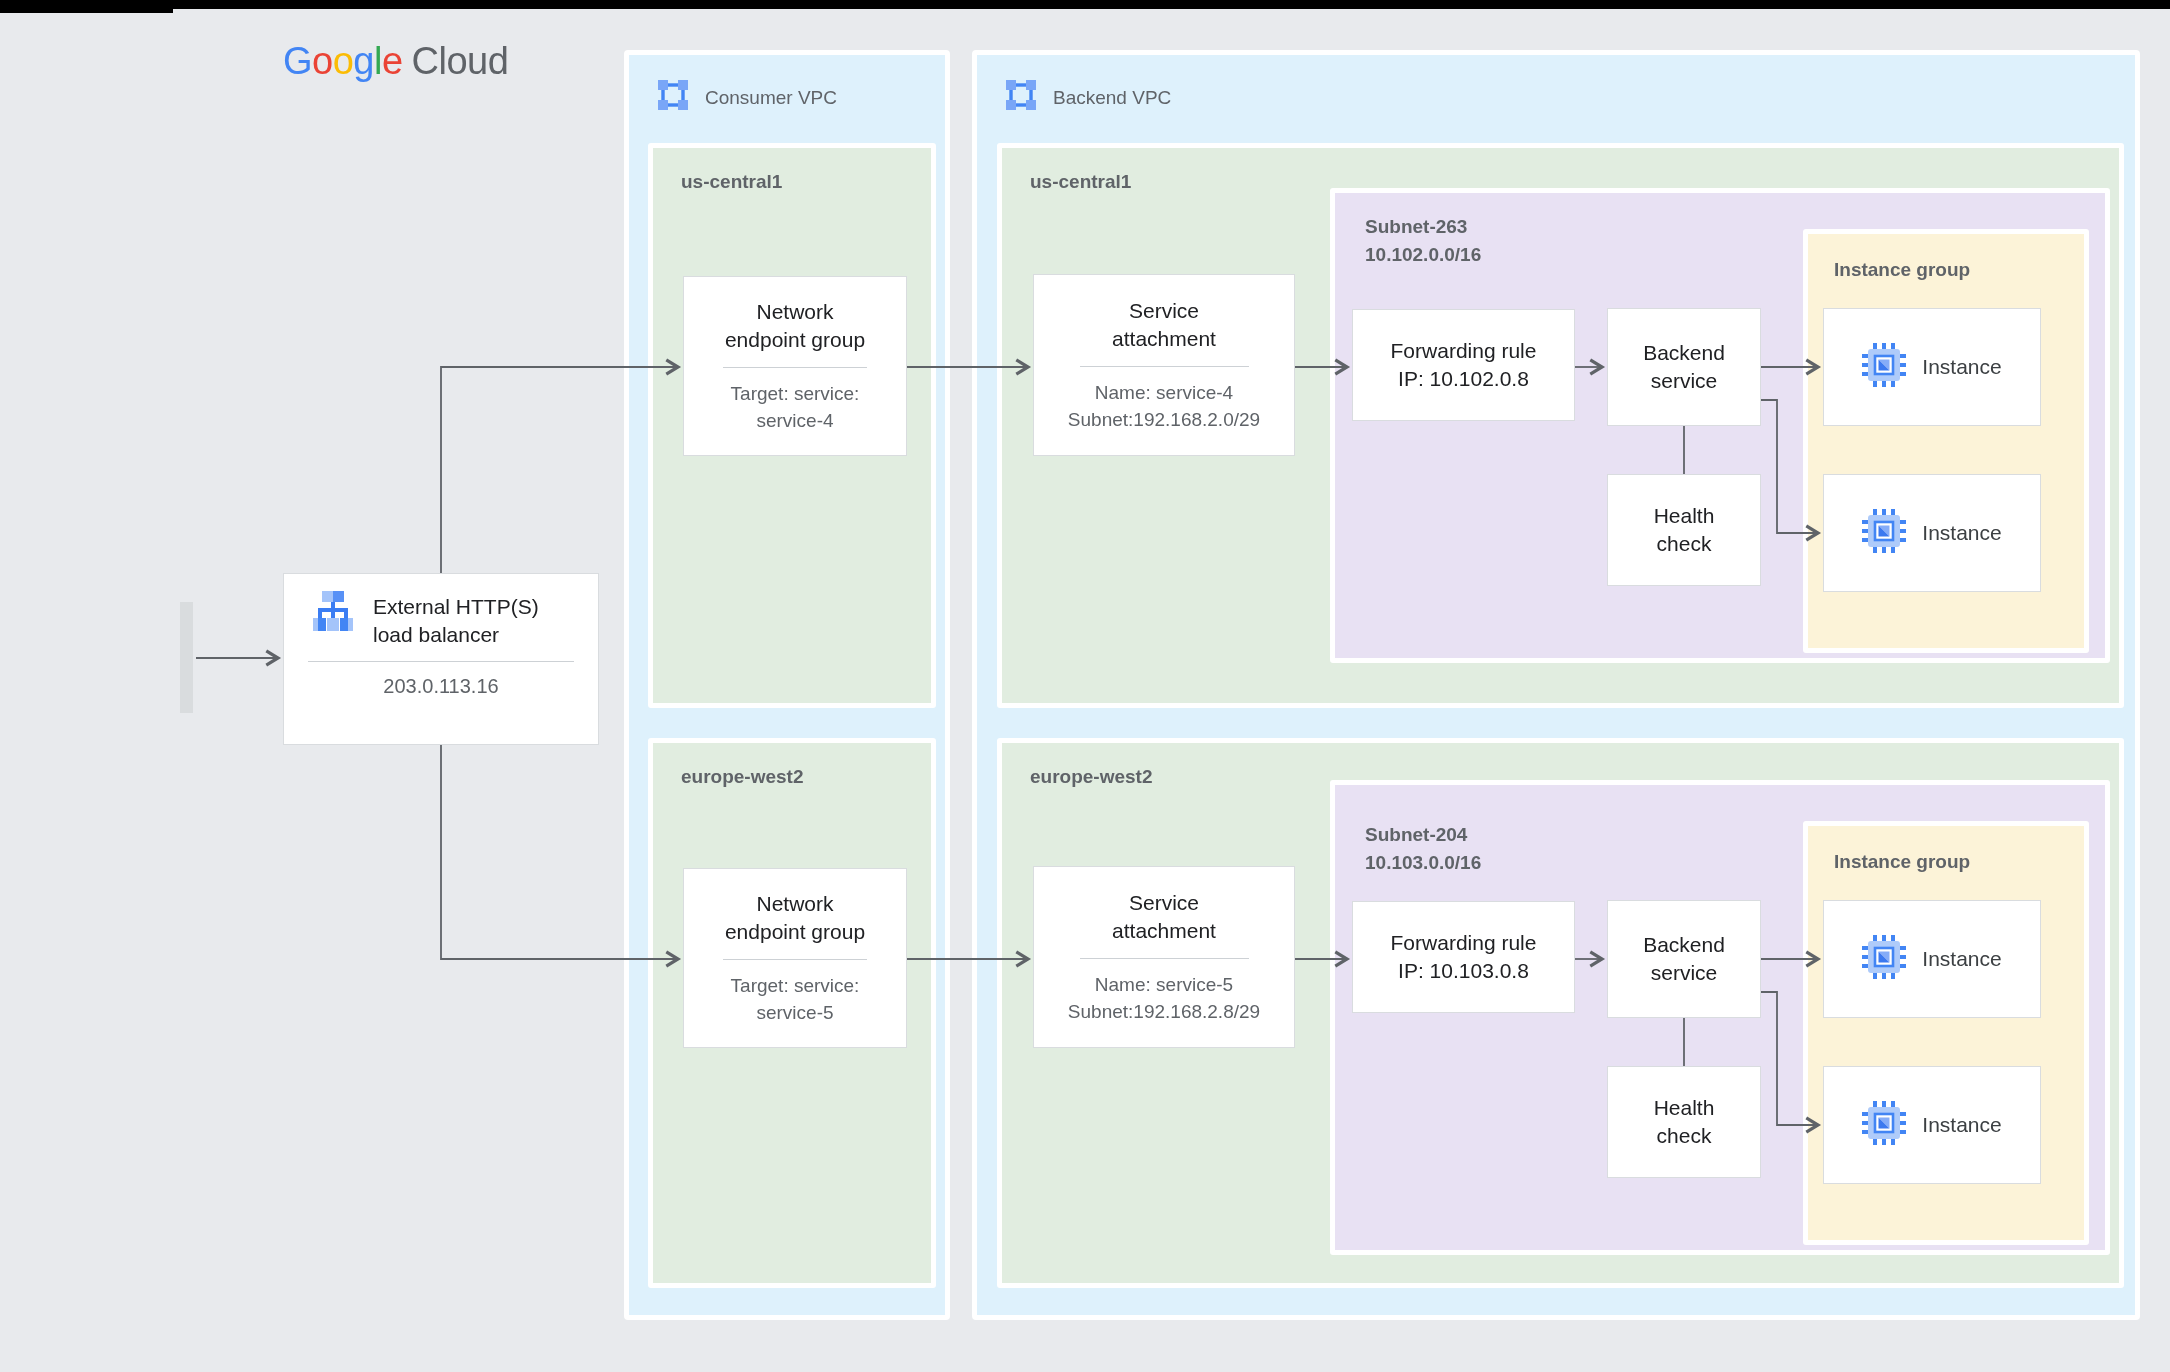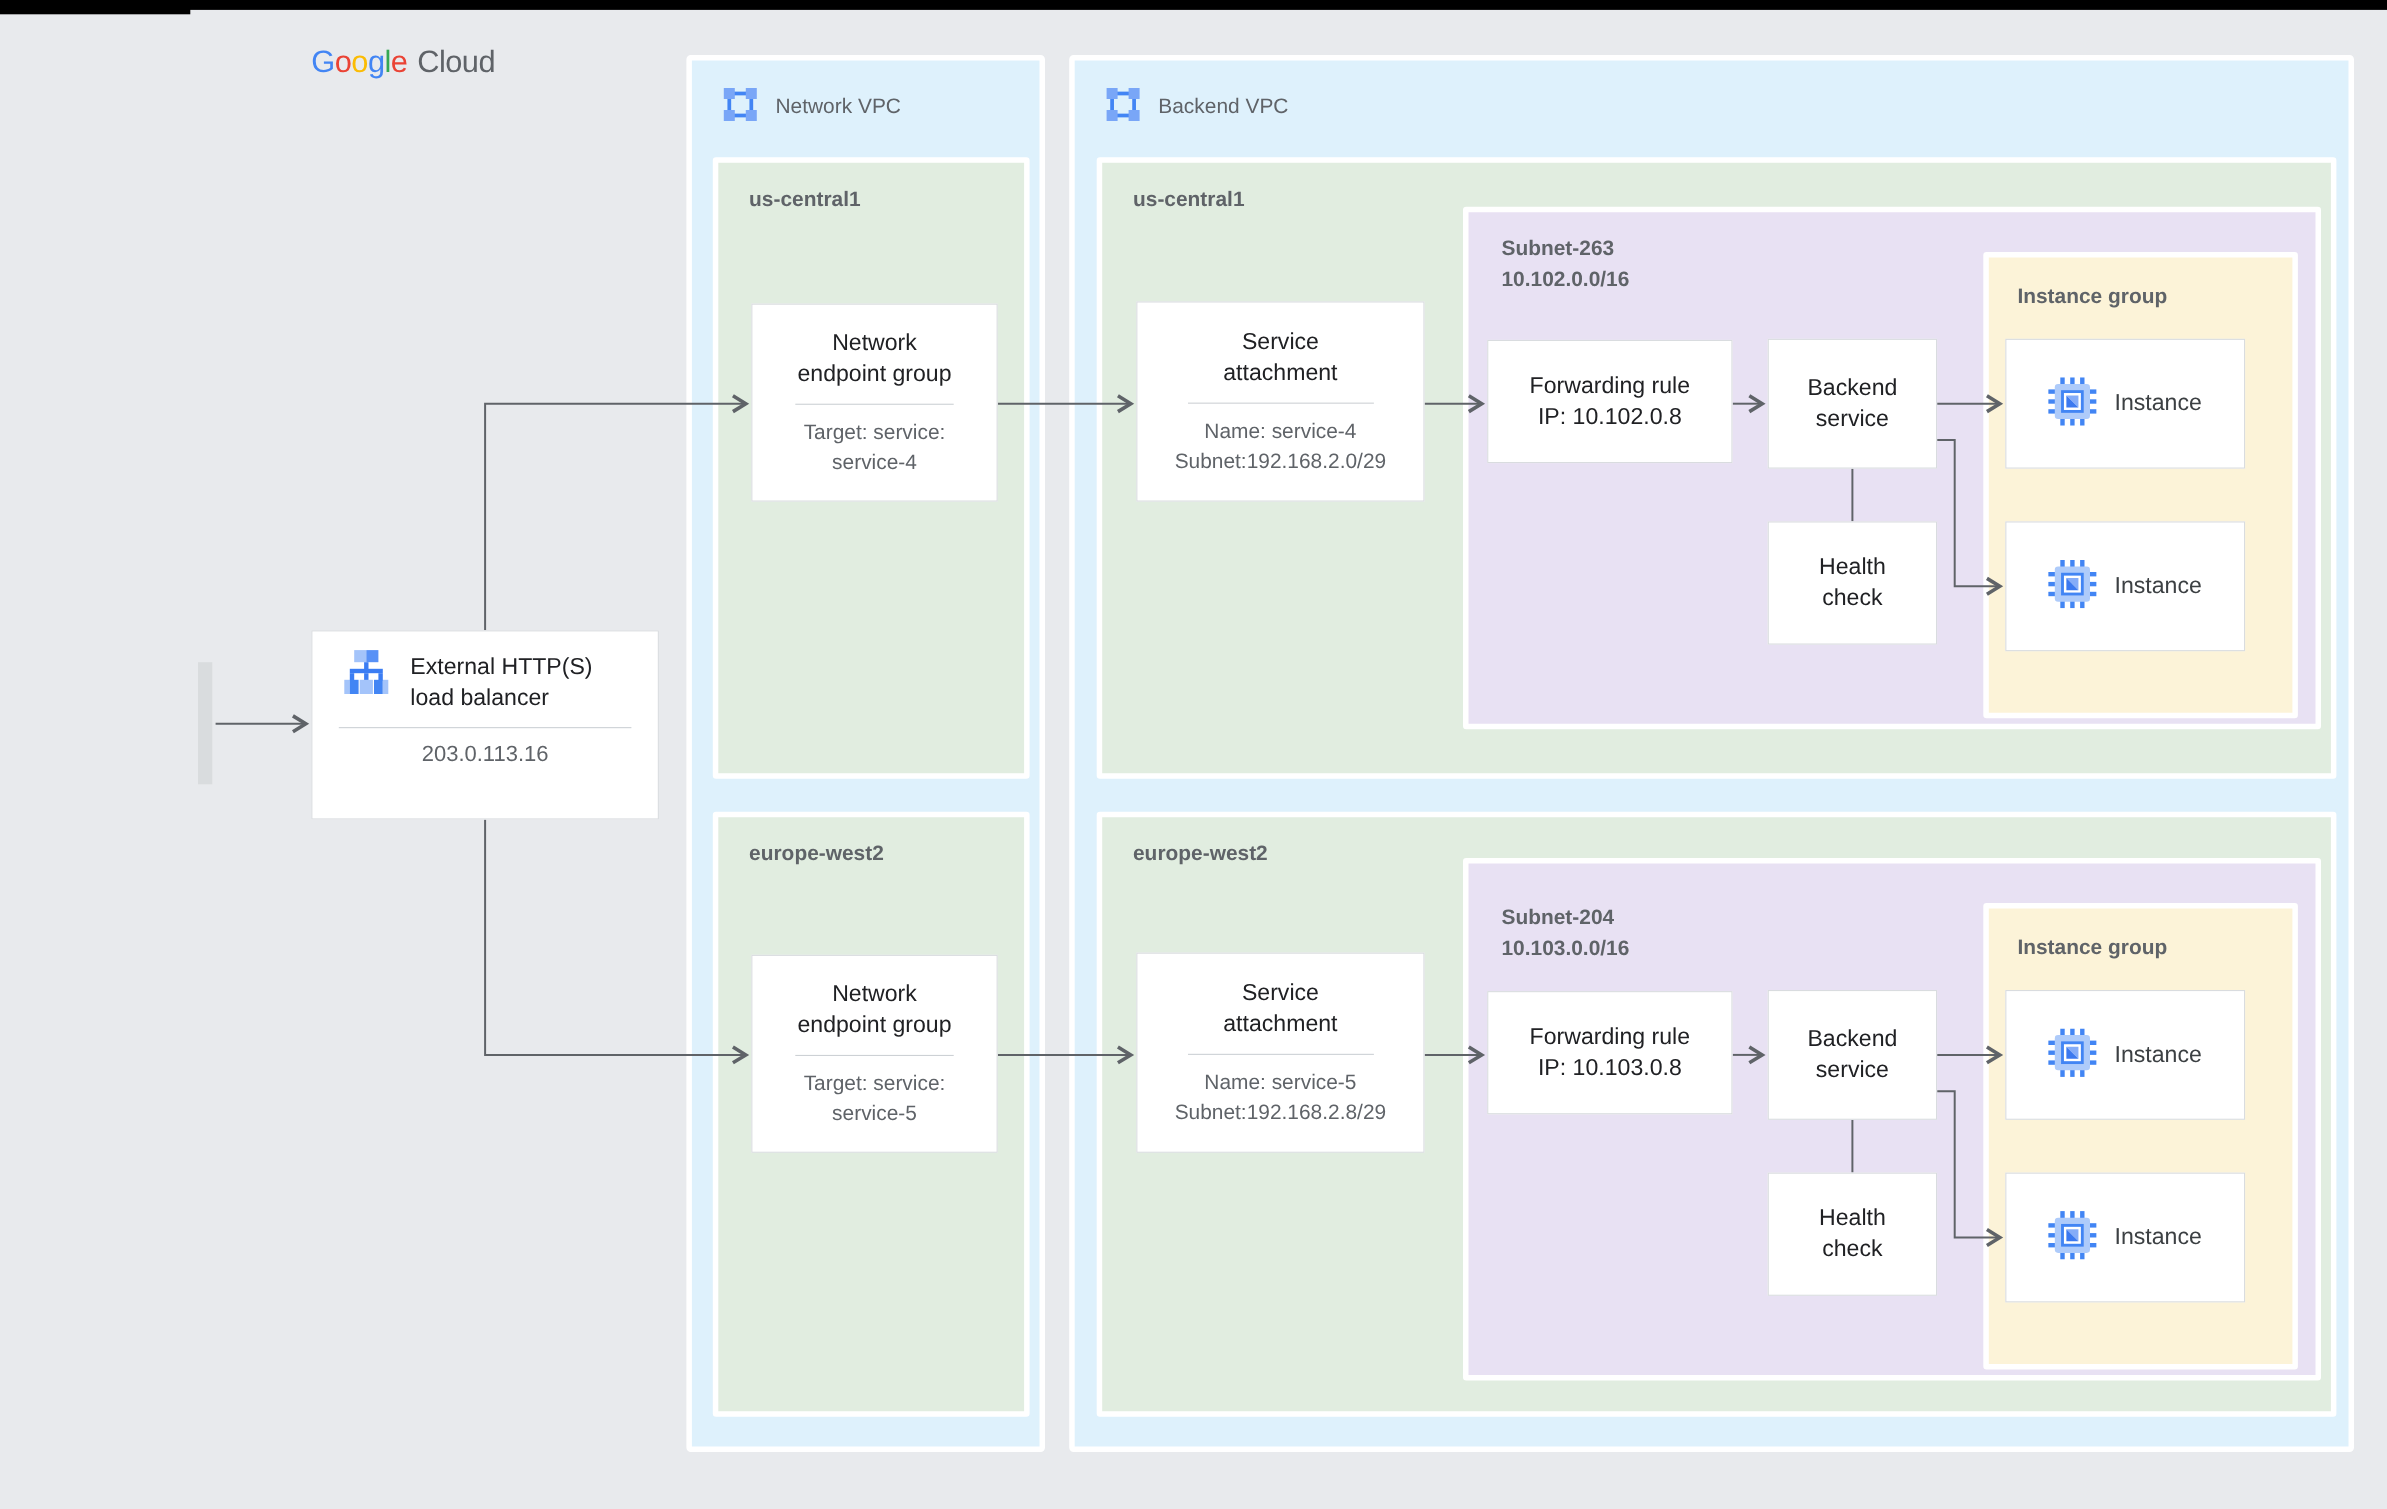--- a/index.html
+++ b/index.html
@@ -6,21 +6,21 @@
   .canvas{
     position:relative;width:2170px;height:1372px;overflow:hidden;
     background:#e8eaed;font-family:"Liberation Sans", sans-serif;
     -webkit-font-smoothing:antialiased;
   }
   .abs{position:absolute;box-sizing:border-box;}
   
   .bar-full{left:0;top:0;width:2170px;height:9px;background:#000;}
   .bar-left{left:0;top:0;width:173px;height:13px;background:#000;}
   
-  .logo{left:283px;top:40px;font-size:28px;font-weight:500;letter-spacing:-0.5px;white-space:nowrap;text-align:center;}
+  .logo{left:283px;top:40px;font-size:38px;font-weight:500;letter-spacing:-0.5px;white-space:nowrap;text-align:center;}
   .logo .cloud{color:#5f6368;font-weight:400;margin-left:9px;}
   
   .vpc{background:#def1fc;border:5px solid #ffffff;border-radius:4px;}
   .region{background:#e1ede0;border:5px solid #ffffff;border-radius:3px;}
   .subnet{background:#e8e1f3;border:5px solid #ffffff;border-radius:3px;}
   .igroup{background:#fcf3d8;border:5px solid #ffffff;border-radius:3px;}
   .ctr-label{color:#5f6368;font-size:19px;line-height:1.45;white-space:pre-line;font-weight:bold;}
   .vpc-header{display:flex;align-items:center;gap:14px;color:#5f6368;font-size:19px;}
   
   .box{background:#ffffff;border:1px solid #d9dcdf;display:flex;flex-direction:column;
@@ -56,21 +56,21 @@
     <div class="abs vpc-header" style="left:26px;top:22px">
       <span>
         <svg width="36" height="36" viewBox="0 0 36 36">
           <rect x="8" y="8" width="20" height="20" fill="none" stroke="#4285f4" stroke-width="3.4"></rect>
           <rect x="3" y="3" width="10" height="10" fill="#79a6f7"></rect>
           <rect x="23" y="3" width="10" height="10" fill="#79a6f7"></rect>
           <rect x="3" y="23" width="10" height="10" fill="#79a6f7"></rect>
           <rect x="23" y="23" width="10" height="10" fill="#79a6f7"></rect>
         </svg>
       </span>
-      <span>Network VPC</span>
+      <span>Consumer VPC</span>
     </div>
     <div class="abs region" style="left:19px;top:88px;width:288px;height:565px">
       <div class="abs ctr-label" style="left:28px;top:20px">us-central1</div>
     </div>
     <div class="abs region" style="left:19px;top:683px;width:288px;height:550px">
       <div class="abs ctr-label" style="left:28px;top:20px">europe-west2</div>
     </div>
   </div>
 
   <div class="abs vpc" style="left:972px;top:50px;width:1168px;height:1270px">

